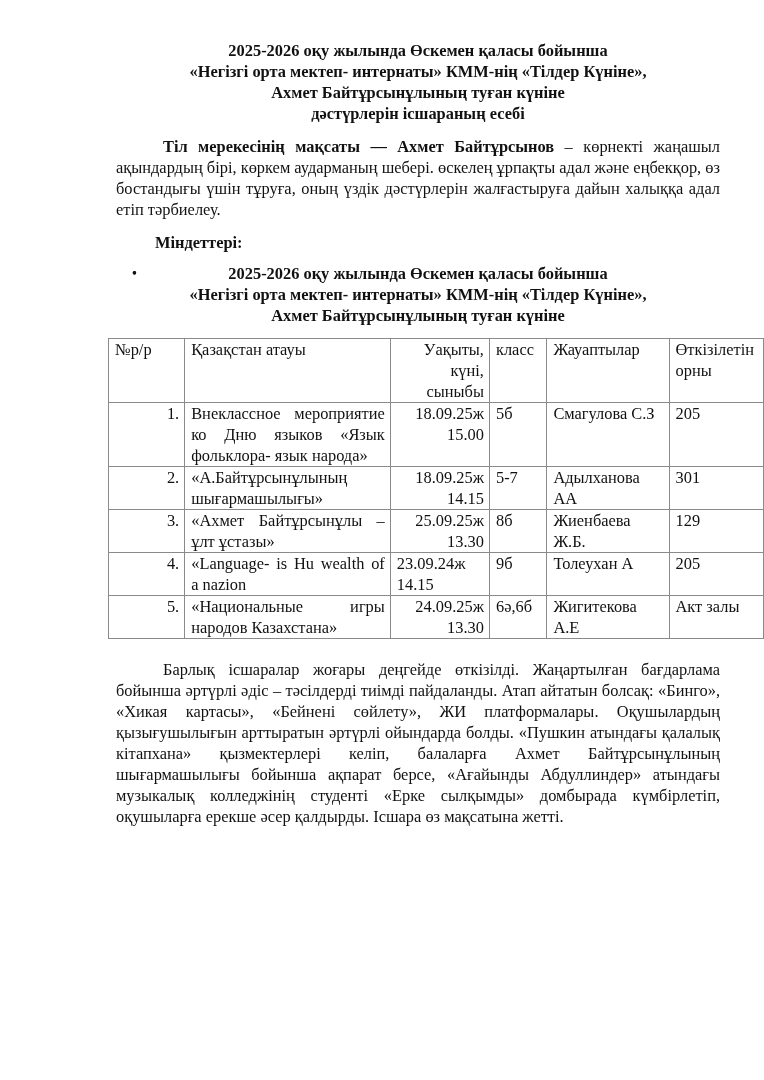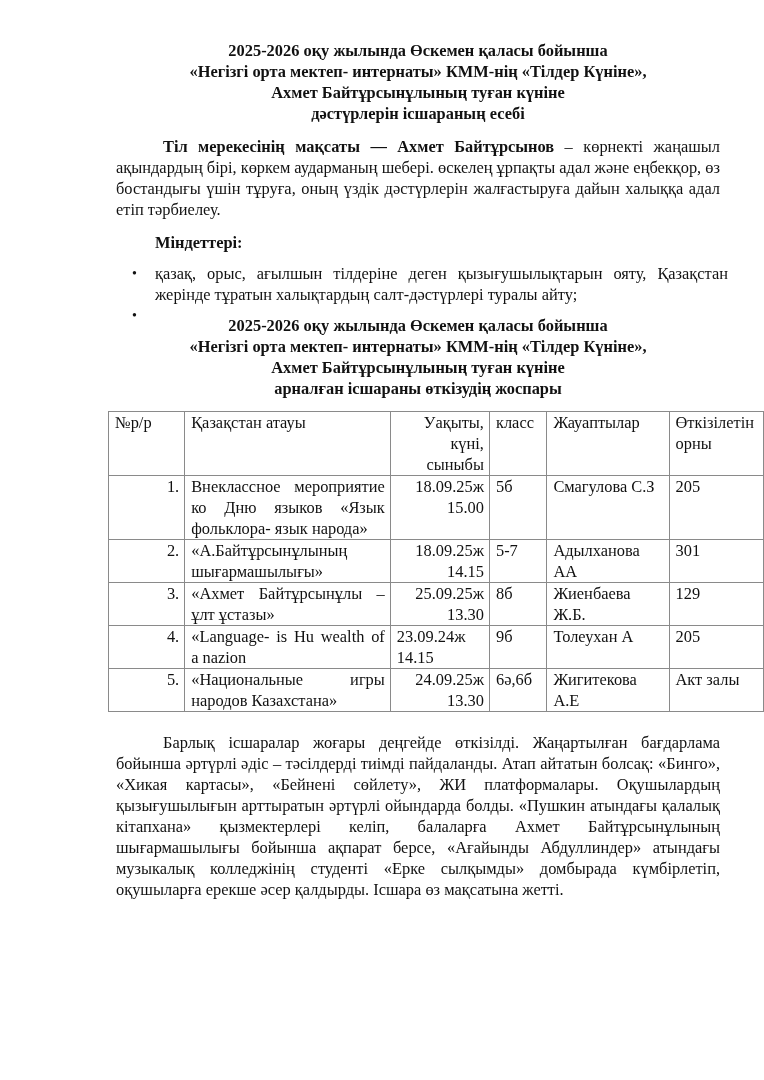--- a/index.html
+++ b/index.html
@@ -45,29 +45,28 @@
     <div>Ахмет Байтұрсынұлының туған күніне</div>
     <div>дәстүрлерін ісшараның есебі</div>
   </div>
 
   <p class="indent"><span class="bold">Тіл мерекесінің мақсаты — Ахмет Байтұрсынов</span><span> – көрнекті жаңашыл ақындардың бірі, көркем аударманың шебері. өскелең ұрпақты адал және еңбекқор, өз бостандығы үшін тұруға, оның үздік дәстүрлерін жалғастыруға дайын халыққа адал етіп тәрбиелеу.</span></p>
 
 
   <div class="heading">Міндеттері:</div>
 
   <ul class="tasks">
-    <li><span class="bullet">•</span><span>қазақ, орыс, ағылшын тілдеріне деген қызығушылықтарын ояту, Қазақстан жерінде тұратын халықтардың салт-дәстүрлері туралы айту;</span></li>
+    <li><span class="bullet">•</span></li>
     <li><span class="bullet">•</span></li>
   </ul>
 
   <div class="title title2">
     <div>2025-2026 оқу жылында Өскемен қаласы бойынша</div>
     <div>«Негізгі орта мектеп- интернаты» КММ-нің «Тілдер Күніне»,</div>
     <div>Ахмет Байтұрсынұлының туған күніне</div>
-    <div>арналған ісшараны өткізудің жоспары</div>
   </div>
 
   <table class="plan">
     <colgroup>
         <col class="c1">
         <col class="c2">
         <col class="c3">
         <col class="c4">
         <col class="c5">
         <col class="c6">

